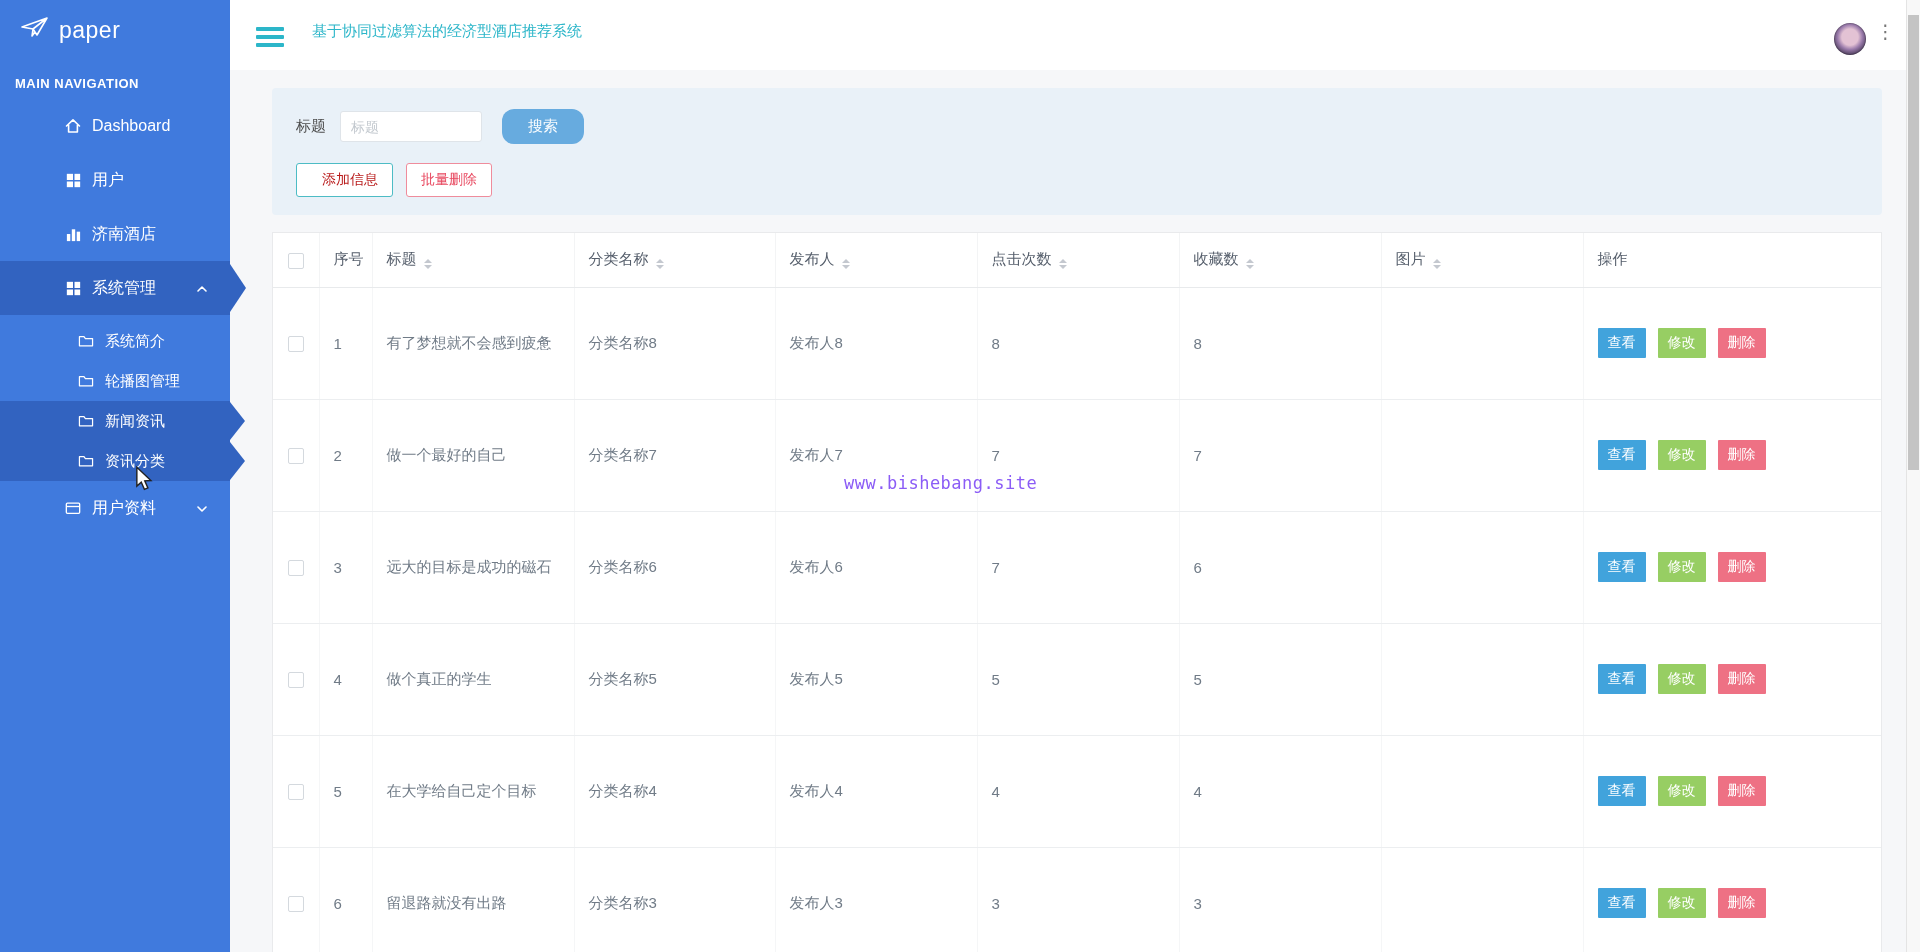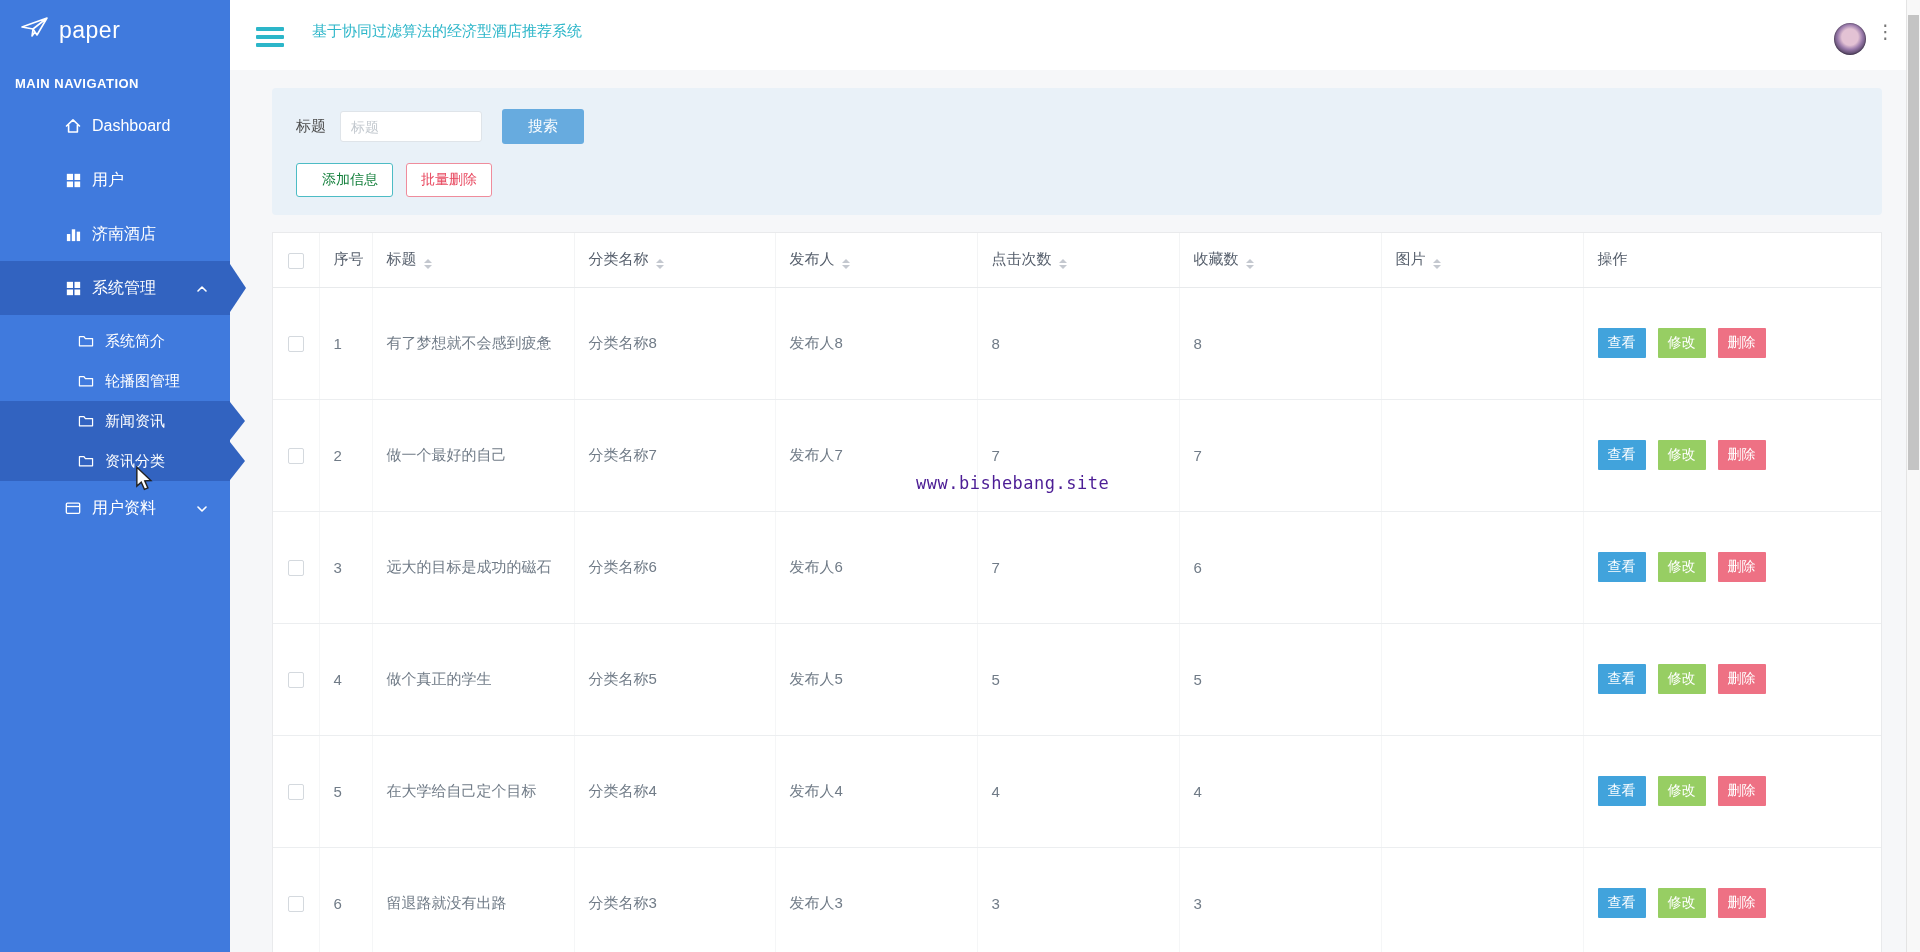--- a/index.html
+++ b/index.html
@@ -34,25 +34,25 @@
   .kebab { position:absolute; left:1646px; top:24px; font-size:19px; color:#777; line-height:16px; letter-spacing:0; cursor:pointer; }
 
   
   .content { position:absolute; left:230px; top:70px; right:0; bottom:0; background:#f6f7f9; padding:18px 38px 0 42px; }
   .search-panel { height:127px; background:#e9f1f8; border-radius:4px; padding:21px 0 0 24px; }
   .search-row { display:flex; align-items:center; }
   .search-label { font-size:15px; color:#4c4c4c; margin-right:14px; }
   .search-input { width:142px; height:31px; border:1px solid #dfe4e9; border-radius:3px; background:#fff;
                   padding:0 10px; font-size:14px; color:#555; outline:none; }
   .search-input::placeholder { color:#c2c8ce; }
-  .btn-search { margin-left:20px; width:82px; height:35px; background:#67abdf; border:none; border-radius:3px;
+  .btn-search { margin-left:20px; width:82px; height:35px; background:#67abdf; border:none; border-radius:12px;
                 color:rgba(255,255,255,.96); font-size:15px; cursor:pointer; }
   .btn-row { margin-top:19px; display:flex; gap:13px; }
   .btn-outline { background:#fff; border-radius:3px; font-size:14px; padding:7px 14px; cursor:pointer; }
-  .btn-add { border:1px solid #4dbcc5; color:#15803d;padding-left:25px; }
+  .btn-add { border:1px solid #4dbcc5; color:#b91c1c;padding-left:25px; }
   .btn-batch { border:1px solid #ef8c9c; color:#e8485f; }
 
   
   .table-card { margin-top:17px; background:#fff; border:1px solid #e9eaec; }
   table { width:100%; border-collapse:collapse; table-layout:fixed; }
   th { height:54px; font-weight:normal; font-size:15px; color:#555e6b; text-align:left; padding-left:14px;
        border-bottom:1px solid #e8eaec; border-right:1px solid #f3f4f5; background:#fff; }
   td { height:112px; font-size:15px; color:#707b87; padding-left:14px; vertical-align:middle;
        border-bottom:1px solid #eceef0; border-right:1px solid #f5f6f7; background:#fff; }
   th:last-child, td:last-child { border-right:none; }
@@ -63,22 +63,22 @@
   .sort i { width:0; height:0; border-left:4px solid transparent; border-right:4px solid transparent; }
   .sort .up { border-bottom:4px solid #c4c8cf; }
   .sort .dn { border-top:4px solid #c4c8cf; }
   .op { display:inline-block; min-width:47px; text-align:center; padding:6px 10px; border-radius:1px;
         color:#fff; font-size:14px; margin-right:12px; cursor:pointer; }
   .op-view { background:#41a3dc; }
   .op-edit { background:#97ce63; }
   .op-del  { background:#ee7184; }
 
   
-  .watermark { position:absolute; left:916px; top:473px; font-family:"DejaVu Sans Mono","Liberation Mono",monospace;
-               font-size:17px; color:#4c1d95; z-index:20; letter-spacing:.5px; }
+  .watermark { position:absolute; left:844px; top:473px; font-family:"DejaVu Sans Mono","Liberation Mono",monospace;
+               font-size:17px; color:#8b5cf6; z-index:20; letter-spacing:.5px; }
   .scrollbar-track { position:absolute; right:0; top:0; width:14px; height:100%; background:#f8f8f8;
                      border-left:1px solid #e4e4e4; z-index:60; }
   .scrollbar-thumb { position:absolute; left:1px; top:15px; width:11px; height:455px; background:#c4c4c4; }
   .mouse-cursor { position:absolute; left:134px; top:466px; z-index:99; }
 </style>
 </head>
 <body>
 
 <aside class="sidebar">
   <div class="logo">

